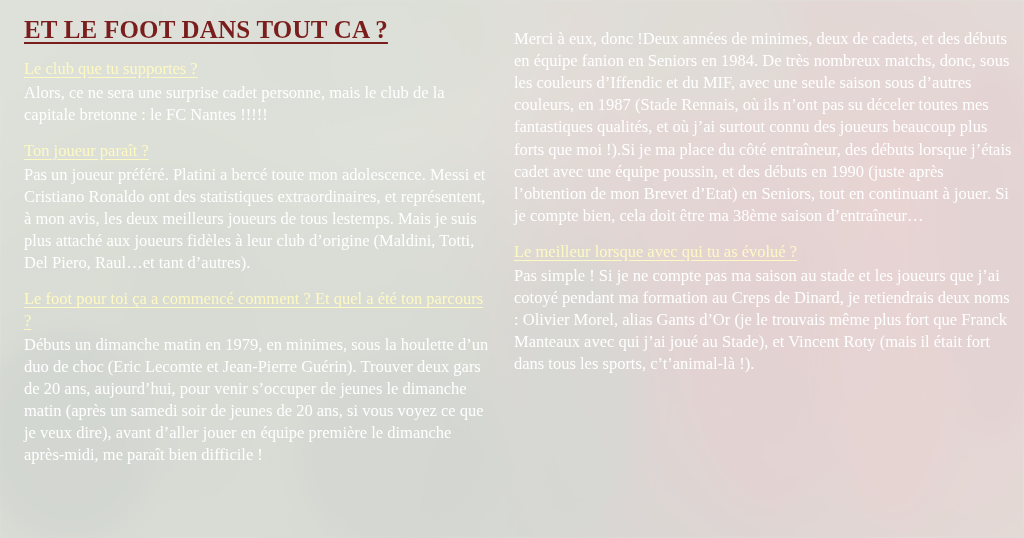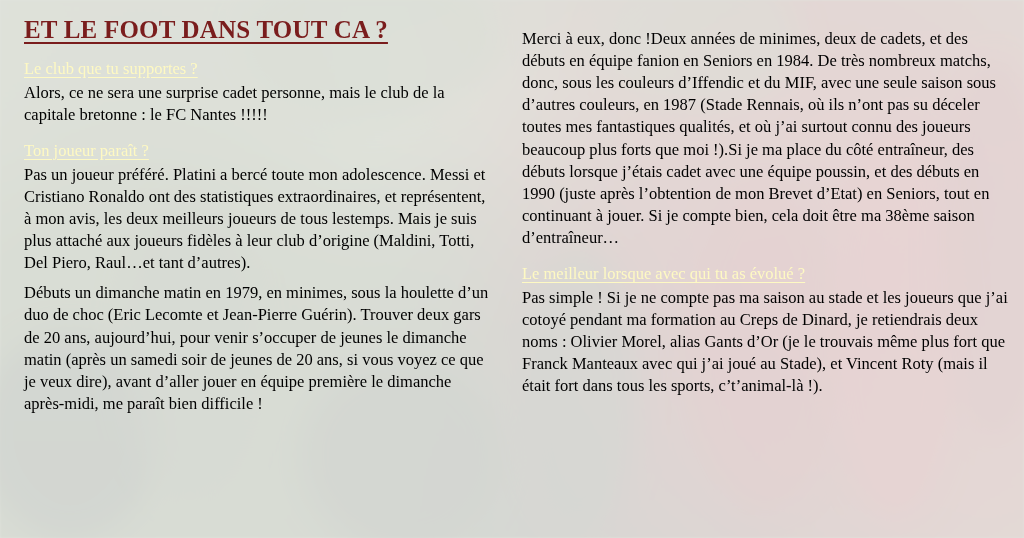--- a/index.html
+++ b/index.html
@@ -46,21 +46,21 @@
     background: rgba(255,255,255,0.80);
   }
   
   .content {
     position: absolute;
     inset: 0;
     display: flex;
     flex-direction: row;
     padding: 10px 12px 8px 24px;
     box-sizing: border-box;
-    gap: 28px;
+    gap: 20px;
   }
   .col {
     flex: 1 1 0;
     min-width: 0;
   }
   .col-left { max-width: 470px; }
   .col-right { max-width: 500px; padding-top: 18px; }
 
   h1.title {
     font-family: "Liberation Serif", serif;
@@ -79,21 +79,21 @@
     color: #fef9c3;
     margin: 14px 0 2px 0;
     text-decoration: underline;
     text-underline-offset: 3px;
     line-height: 1.32;
   }
   h2.q:first-child { margin-top: 0; }
   p.a {
     font-family: "Liberation Serif", serif;
     font-size: 16.5px;
-    color: #000000;
+    color: #ffffff;
     margin: 2px 0 8px 0;
     line-height: 1.34;
     text-align: left;
   }
   .col-right p.a:first-child { margin-top: 0; }
 </style>
 </head>
 <body>
 
 <div id="page">
@@ -115,20 +115,21 @@
 
     <div class="col col-left">
       <h1 class="title">ET LE FOOT DANS TOUT CA ?</h1>
 
       <h2 class="q">Le club que tu supportes ?</h2>
       <p class="a">Alors, ce ne sera une surprise cadet personne, mais le club de la capitale bretonne : le FC Nantes !!!!!</p>
 
       <h2 class="q">Ton joueur paraît ?</h2>
       <p class="a">Pas un joueur préféré. Platini a bercé toute mon adolescence. Messi et Cristiano Ronaldo ont des statistiques extraordinaires, et représentent, à mon avis, les deux meilleurs joueurs de tous lestemps. Mais je suis plus attaché aux joueurs fidèles à leur club d’origine (Maldini, Totti, Del Piero, Raul…et tant d’autres).</p>
 
+      <h2 class="q">Le foot pour toi ça a commencé comment ? Et quel a été ton parcours ?</h2>
       <p class="a">Débuts un dimanche matin en 1979, en minimes, sous la houlette d’un duo de choc (Eric Lecomte et Jean-Pierre Guérin). Trouver deux gars de 20 ans, aujourd’hui, pour venir s’occuper de jeunes le dimanche matin (après un samedi soir de jeunes de 20 ans, si vous voyez ce que je veux dire), avant d’aller jouer en équipe première le dimanche après-midi, me paraît bien difficile !</p>
     </div>
 
     <div class="col col-right">
       <p class="a">Merci à eux, donc !Deux années de minimes, deux de cadets, et des débuts en équipe fanion en Seniors en 1984. De très nombreux matchs, donc, sous les couleurs d’Iffendic et du MIF, avec une seule saison sous d’autres couleurs, en 1987 (Stade Rennais, où ils n’ont pas su déceler toutes mes fantastiques qualités, et où j’ai surtout connu des joueurs beaucoup plus forts que moi !).Si je ma place du côté entraîneur, des débuts lorsque j’étais cadet avec une équipe poussin, et des débuts en 1990 (juste après l’obtention de mon Brevet d’Etat) en Seniors, tout en continuant à jouer. Si je compte bien, cela doit être ma 38ème saison d’entraîneur…</p>
 
       <h2 class="q">Le meilleur lorsque avec qui tu as évolué ?</h2>
       <p class="a">Pas simple ! Si je ne compte pas ma saison au stade et les joueurs que j’ai cotoyé pendant ma formation au Creps de Dinard, je retiendrais deux noms : Olivier Morel, alias Gants d’Or (je le trouvais même plus fort que Franck Manteaux avec qui j’ai joué au Stade), et Vincent Roty (mais il était fort dans tous les sports, c’t’animal-là !).</p>
     </div>
 

